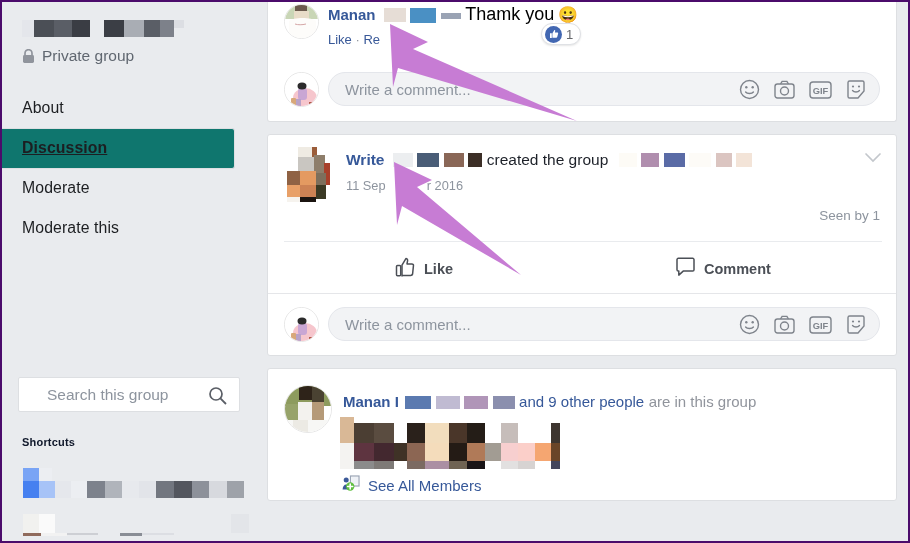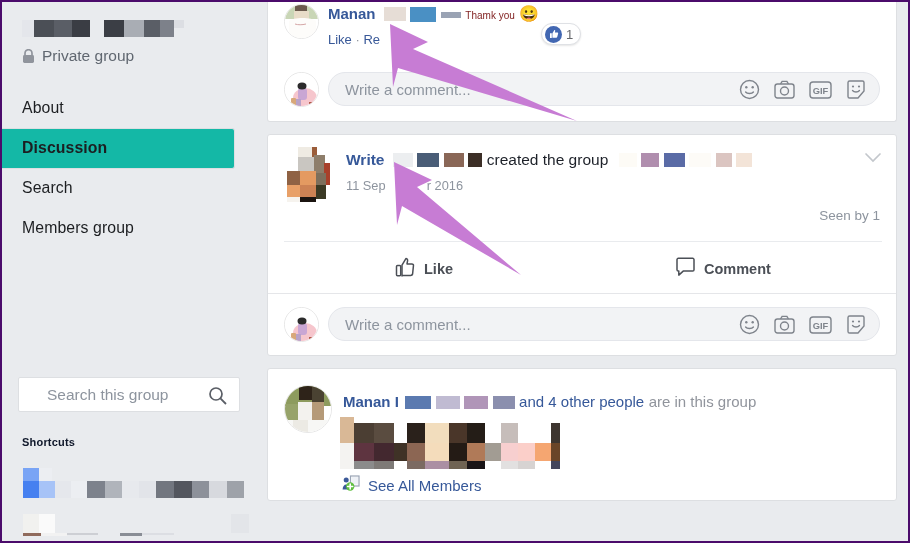--- a/index.html
+++ b/index.html
@@ -45,28 +45,29 @@
   .nav { position: absolute; left: 0; top: 86px; width: 253px; }
   .nav-item {
     height: 39.5px;
     display: flex; align-items: center;
     padding-left: 20px;
     font-size: 15.8px;
     color: #1c1e21;
     letter-spacing: .1px;
   }
   .nav-item.active {
-    background: #14b8a6;
+    background: #0f766e;
     border: 1px solid #dddfe2;
     border-left: none;
     border-radius: 0 3px 3px 0;
     margin-left: 0;
     width: 233px;
     font-weight: bold;
     height: 41px;
+    text-decoration: underline;
   }
 
   .search-box {
     position: absolute;
     left: 16px; top: 375px;
     width: 222px; height: 35px;
     background: #fff;
     border: 1px solid #dddfe2;
     border-radius: 2px;
     display: flex; align-items: center;
@@ -112,21 +113,21 @@
   .avatar {
     border-radius: 50%;
     overflow: hidden;
     background: #fff;
     border: 1px solid #e6e6e6;
     position: relative;
   }
   .cmt-name {
     color: #365899; font-weight: bold; font-size: 15px;
   }
-  .cmt-text { color: #7f1d1d; font-size: 10px; }
+  .cmt-text { color: #000000; font-size: 18px; }
   .cmt-actions { color: #385898; font-size: 13px; }
   .cmt-actions .dot { color: #90949c; }
 
   .reaction-pill {
     position: absolute;
     background: #fff;
     border: 1px solid #dfe1e5;
     border-radius: 11px;
     height: 22px;
     display: flex; align-items: center;
@@ -217,24 +218,24 @@
     </div>
 
     <div class="nav">
       <div class="nav-item">
         <span>About</span>
       </div>
       <div class="nav-item active">
         <span>Discussion</span>
       </div>
       <div class="nav-item">
-        <span>Search</span>
+        <span>Moderate</span>
       </div>
       <div class="nav-item">
-        <span>Members group</span>
+        <span>Moderate this</span>
       </div>
     </div>
 
     <div class="search-box">
       <input type="text" placeholder="Search this group" style="">
       <span class="srch-ico">
         <svg width="19" height="19" viewBox="0 0 19 19">
           <circle cx="8" cy="8" r="6" fill="none" stroke="#5a5e66" stroke-width="1.7"></circle>
           <line x1="12.4" y1="12.4" x2="18" y2="18" stroke="#5a5e66" stroke-width="1.8"></line>
         </svg>
@@ -504,21 +505,21 @@
           <rect x="8" y="34" width="15" height="14" fill="#eceae4"></rect>
         </svg>
       </div>
 
       <div style="position:absolute;left:75px;top:24px;width:530px;">
         <span class="mem-name">Manan I</span>
         <span class="px" style="width:26px;height:13px;background:#5b7ab0;vertical-align:-2px;margin-left:2px"></span>
         <span class="px" style="width:24px;height:13px;background:#c0bbd2;vertical-align:-2px"></span>
         <span class="px" style="width:24px;height:13px;background:#b095b8;vertical-align:-2px"></span>
         <span class="px" style="width:22px;height:13px;background:#8b8fae;vertical-align:-2px"></span>
-        <span class="mem-link">and 4 other people</span>
+        <span class="mem-link">and 9 other people</span>
         <span class="mem-grey">are in this group</span>
       </div>
 
       <div style="position:absolute;left:72px;top:48px;width:220px;height:52px;overflow:hidden">
         <svg width="220" height="52" viewBox="0 0 220 52">
           <rect width="220" height="52" fill="#ffffff"></rect>
           <rect x="0" y="0" width="14" height="28" fill="#d9b896"></rect>
           <rect x="0" y="26" width="14" height="26" fill="#f4f3f1"></rect>
           <rect x="14" y="6" width="20" height="20" fill="#4b3e33"></rect>
           <rect x="34" y="6" width="20" height="20" fill="#5a4c40"></rect>

